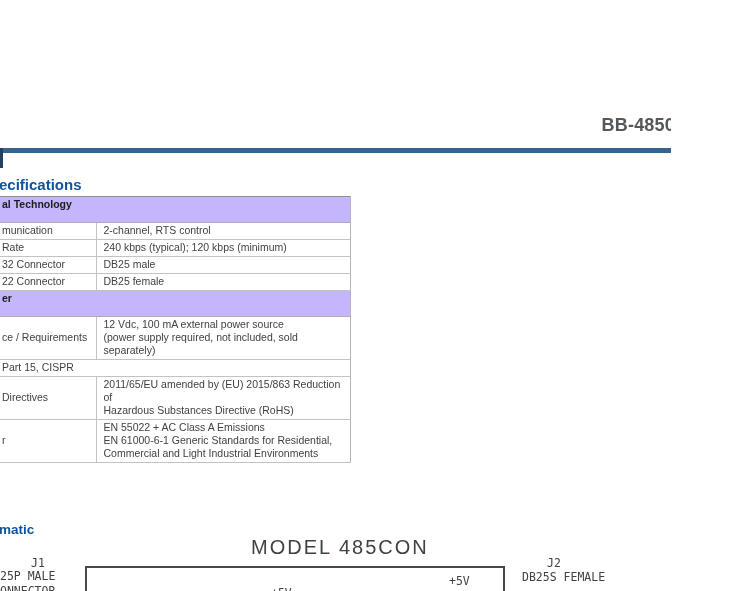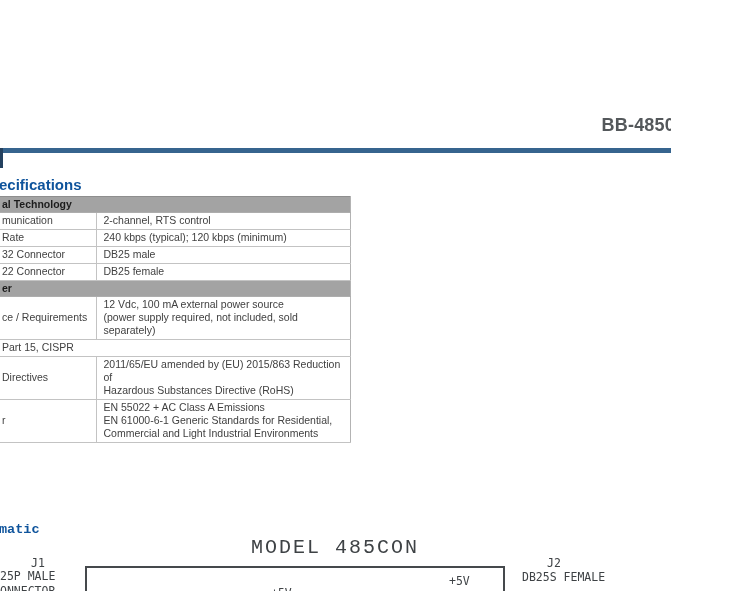--- a/index.html
+++ b/index.html
@@ -35,55 +35,55 @@
     background: #24415f;
   }
 
   
   .blue-heading {
     position: absolute; left: -1px;
     color: #0f549c; font-weight: bold;
     white-space: nowrap;
   }
   .spec-heading { top: 176px; font-size: 15px; }
-  .schem-heading { top: 522px; font-size: 13.5px; font-family: Liberation Mono, monospace; }
+  .schem-heading { top: 522px; font-size: 13.5px; }
 
   
   .spec-table {
     position: absolute; top: 196px; left: 0;
     width: 350px;
     border-collapse: collapse;
     table-layout: fixed;
     font-size: 10.5px; line-height: 13px;
     color: #414141;
     border-top: 1px solid #8e8e8e;
     border-right: 1px solid #b3b3b3;
   }
   .spec-table col.c1 { width: 96px; }
   .spec-table col.c2 { width: 254px; }
   .spec-table td {
     border-bottom: 1px solid #c3c3c3;
     padding: 1px 4px 2px 2px;
     vertical-align: middle;
   }
   .spec-table tr.sec td {
-    background: #a3a3a3;
+    background: #c4b5fd;
     font-weight: bold;
     color: #1c1c1c;
     border-bottom: 1px solid #adadad;
-    padding-top: 1px; padding-bottom: 1px;
+    padding-top: 1px; padding-bottom: 11px;
   }
   .spec-table td.lbl { border-right: 1px solid #c3c3c3; margin-left: 8px; }
   .spec-table td.val { padding-left: 7px; white-space: pre-line; margin-left: 40px; }
   .spec-table td.span-cell { padding-left: 2px; margin-left: 33px; }
 
   
   .schem-title {
     position: absolute; top: 536px; left: 251px;
-    font-family: Liberation Mono, monospace;
+    font-family: Liberation Sans, sans-serif;
     font-size: 20px; letter-spacing: 2px;
     color: #3e4245; white-space: nowrap;
   }
   .schem-box {
     position: absolute; top: 566px; left: 85px;
     width: 420px; height: 40px;
     border: 2px solid #45494c;
     border-bottom: none;
     background: transparent;
   }

